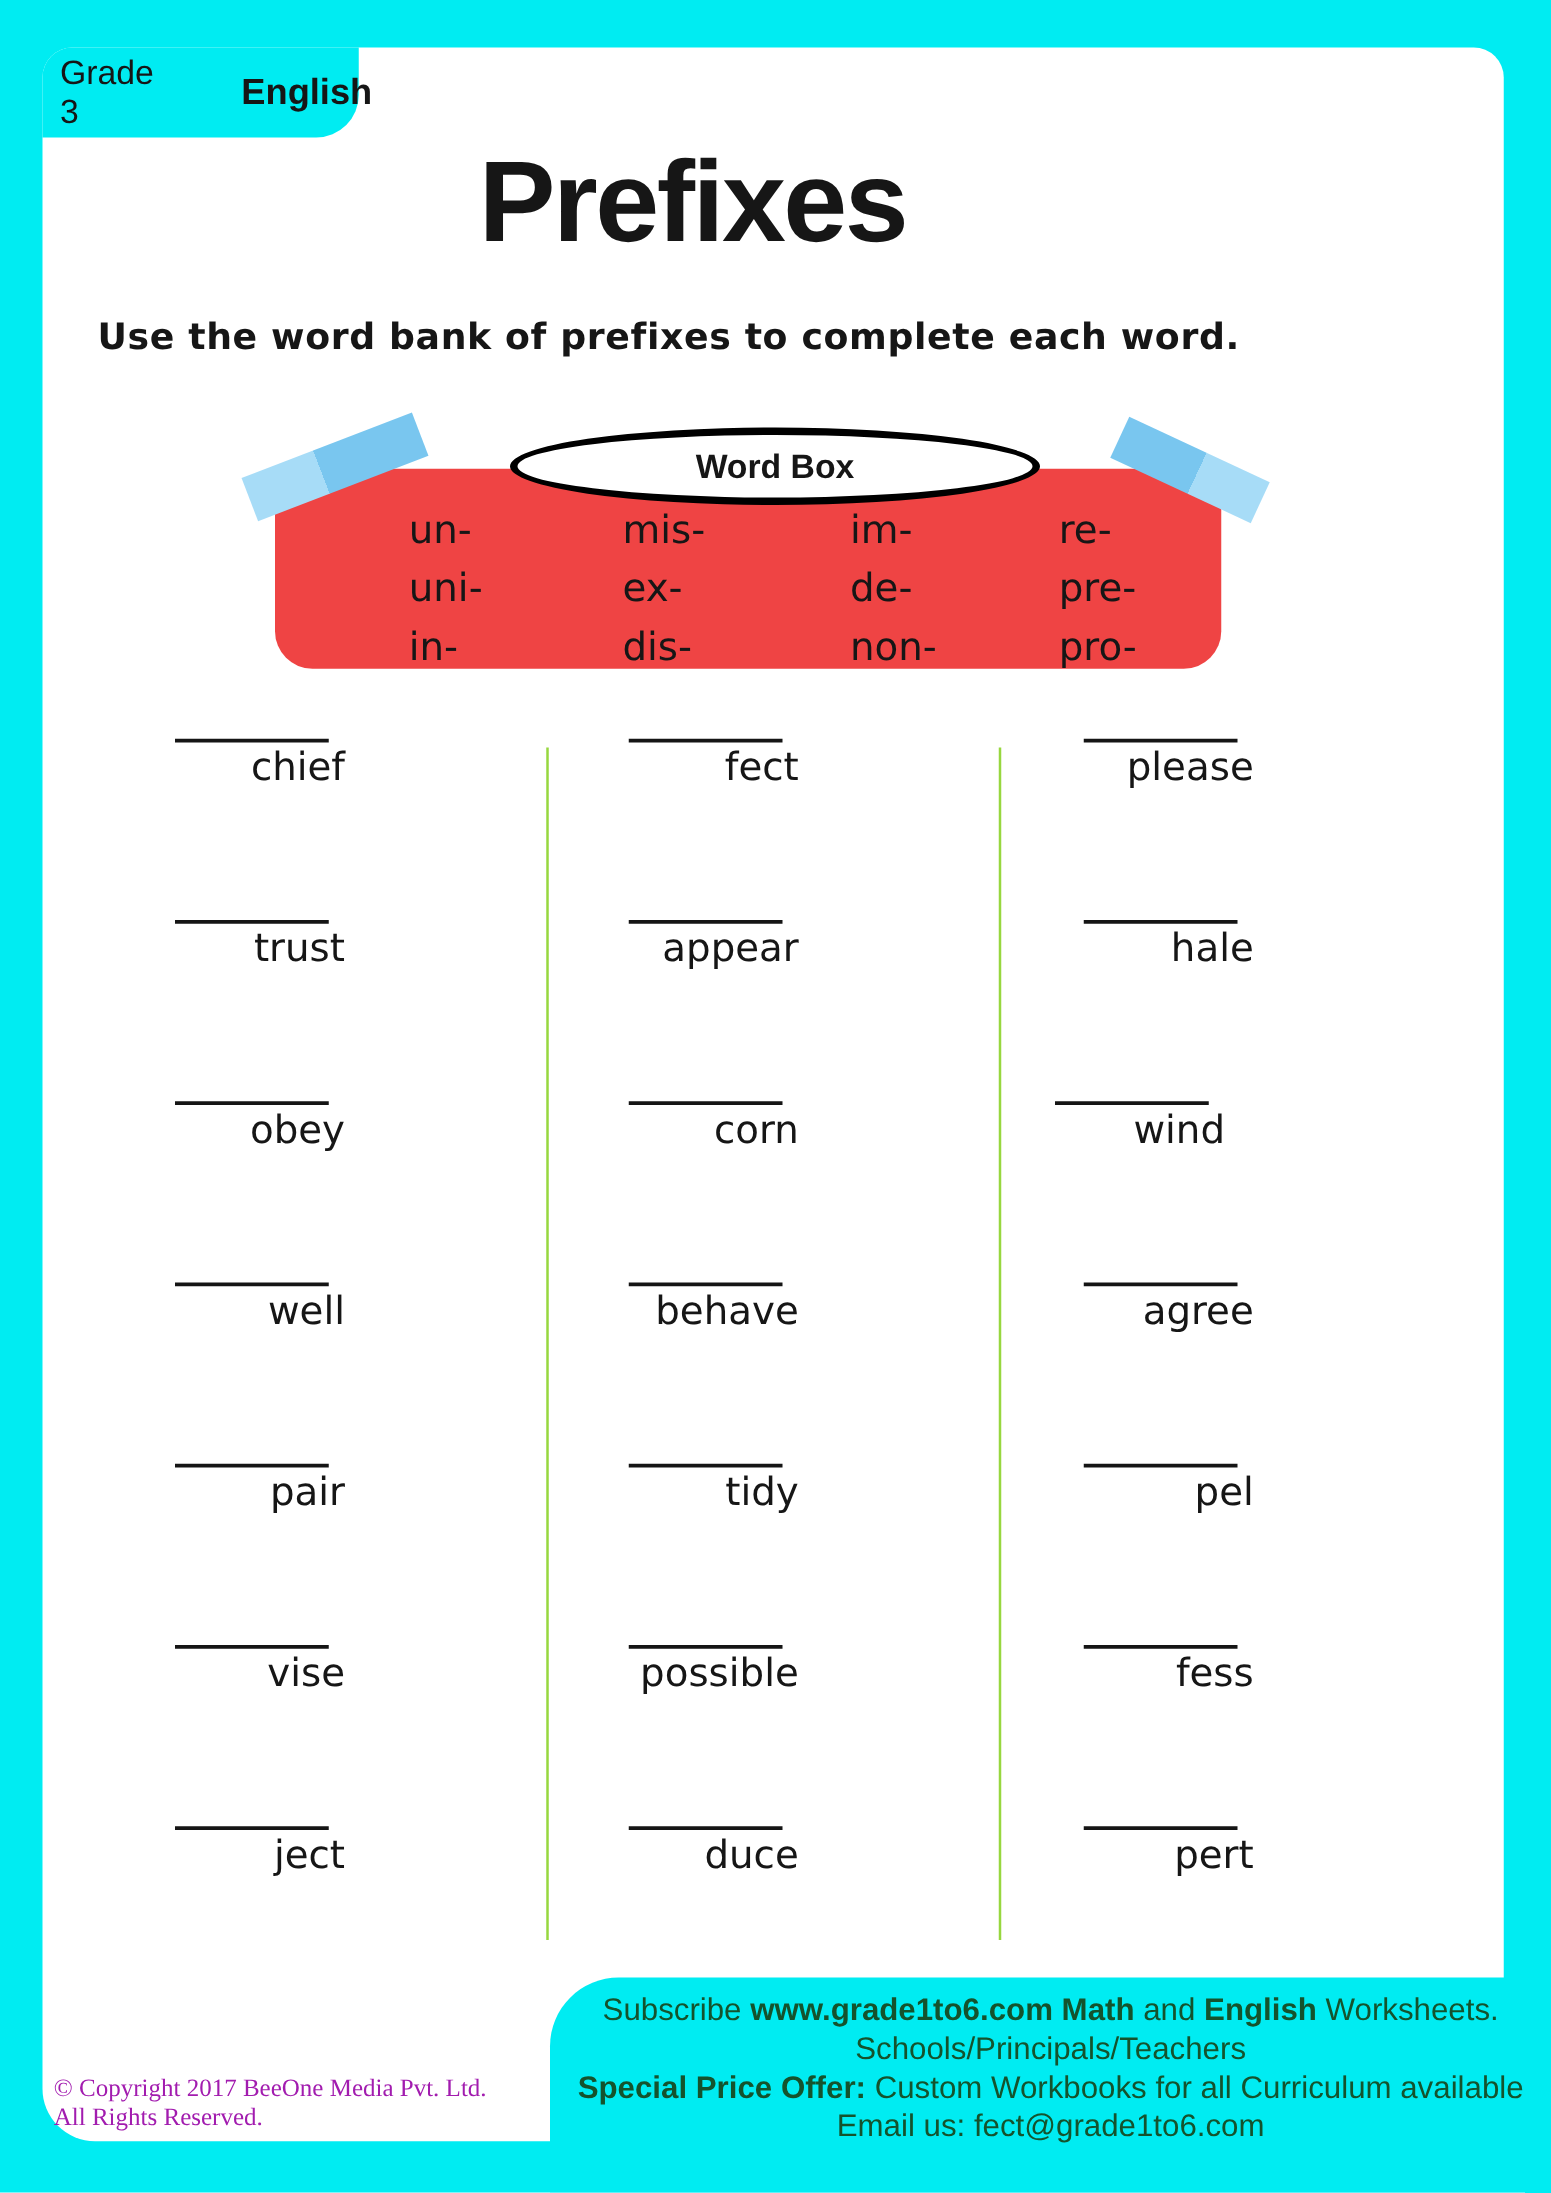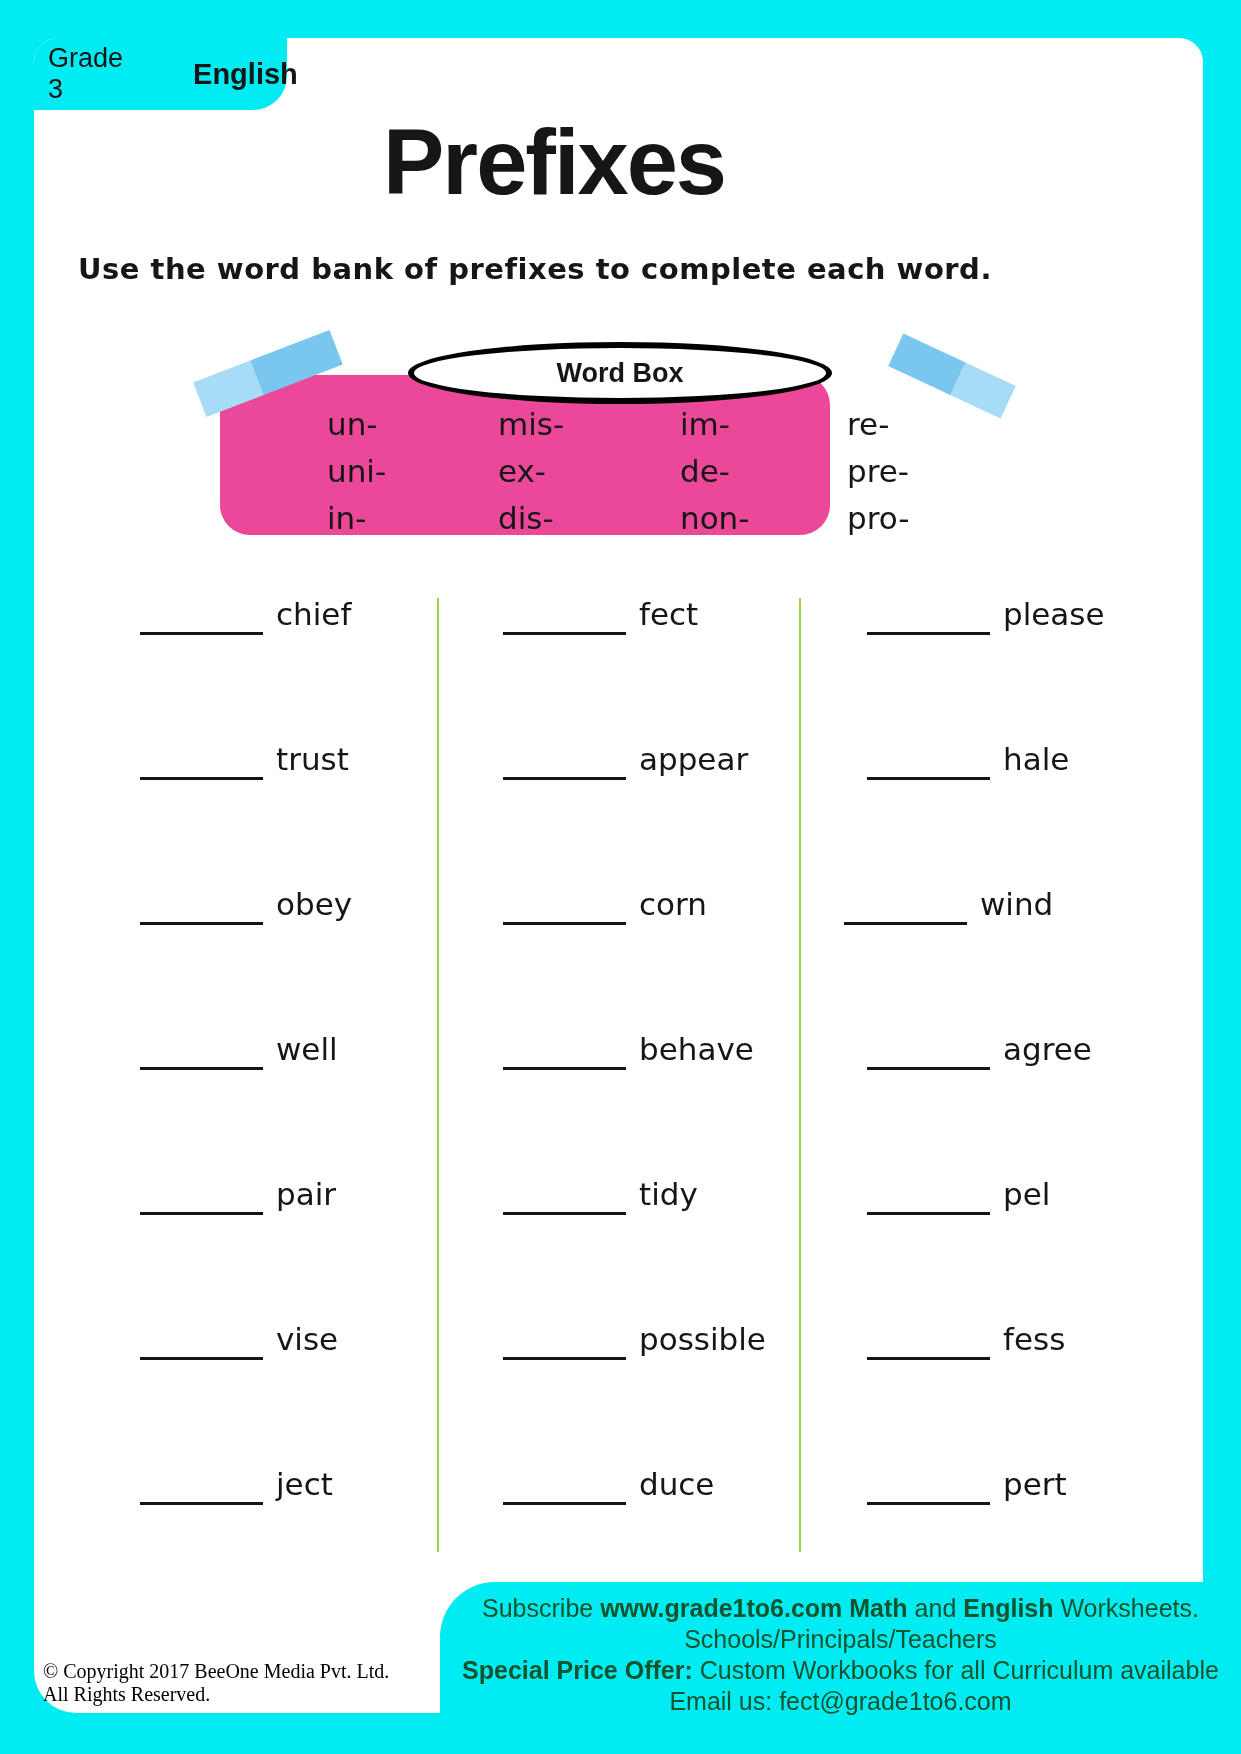--- a/index.html
+++ b/index.html
@@ -30,22 +30,22 @@
   .title{
     position:absolute;left:383px;top:116px;
     font-family:"Liberation Sans",sans-serif;
     font-size:92px;font-weight:bold;letter-spacing:-2px;line-height:1;
   }
   .instruction{
     position:absolute;left:78px;top:252px;
     font-size:29px;font-weight:bold;letter-spacing:0.5px;
   }
   .wordbox{
-    position:absolute;left:220px;top:375px;width:610px;height:160px;
-    background:#ec4899;border-radius:30px;
+    position:absolute;left:220px;top:375px;width:757px;height:160px;
+    background:#ef4444;border-radius:30px;
     z-index:1;
     display:grid;
     grid-template-columns:171px 182px 167px auto;
     align-content:start;
     padding:26px 0 0 107px;box-sizing:border-box;
     font-size:31px;line-height:47px;
   }
   .tape{position:absolute;z-index:2;}
   .tape-left{
     left:195px;top:355px;width:146px;height:37px;
@@ -66,41 +66,41 @@
     font-size:27px;font-weight:bold;
   }
   .divider{
     position:absolute;top:598px;width:2px;height:954px;background:#97d73f;
   }
   .divider-1{left:437px;}
   .divider-2{left:799px;}
   .cell{
     position:absolute;height:45px;
     display:flex;align-items:flex-end;
-    font-size:31px;line-height:41px;white-space:nowrap;
+    font-size:31px;line-height:41px;white-space:nowrap;flex-direction:column;
   }
   .blank{
     width:123px;height:42px;
     border-bottom:3px solid #151515;
     margin-right:13px;
   }
   .footer{
     position:absolute;left:440px;top:1582px;width:801px;height:172px;
     background:#00ecf2;
     border-radius:55px 0 0 0;
     text-align:center;
     padding-top:11px;box-sizing:border-box;
     font-family:"Liberation Sans",sans-serif;
     font-size:25px;line-height:31px;color:#14532d;
   }
   .footer b{font-weight:bold;}
   .copyright{
     position:absolute;left:43px;top:1660px;
     font-family:"Liberation Serif",serif;
-    font-size:20px;line-height:23px;color:#000000;
+    font-size:20px;line-height:23px;color:#a21caf;
   }
 </style>
 </head>
 <body>
 
 <div class="page"></div>
 
 <div class="badge">
   <span class="grade">Grade 3</span>
   <span class="subject">English</span>

